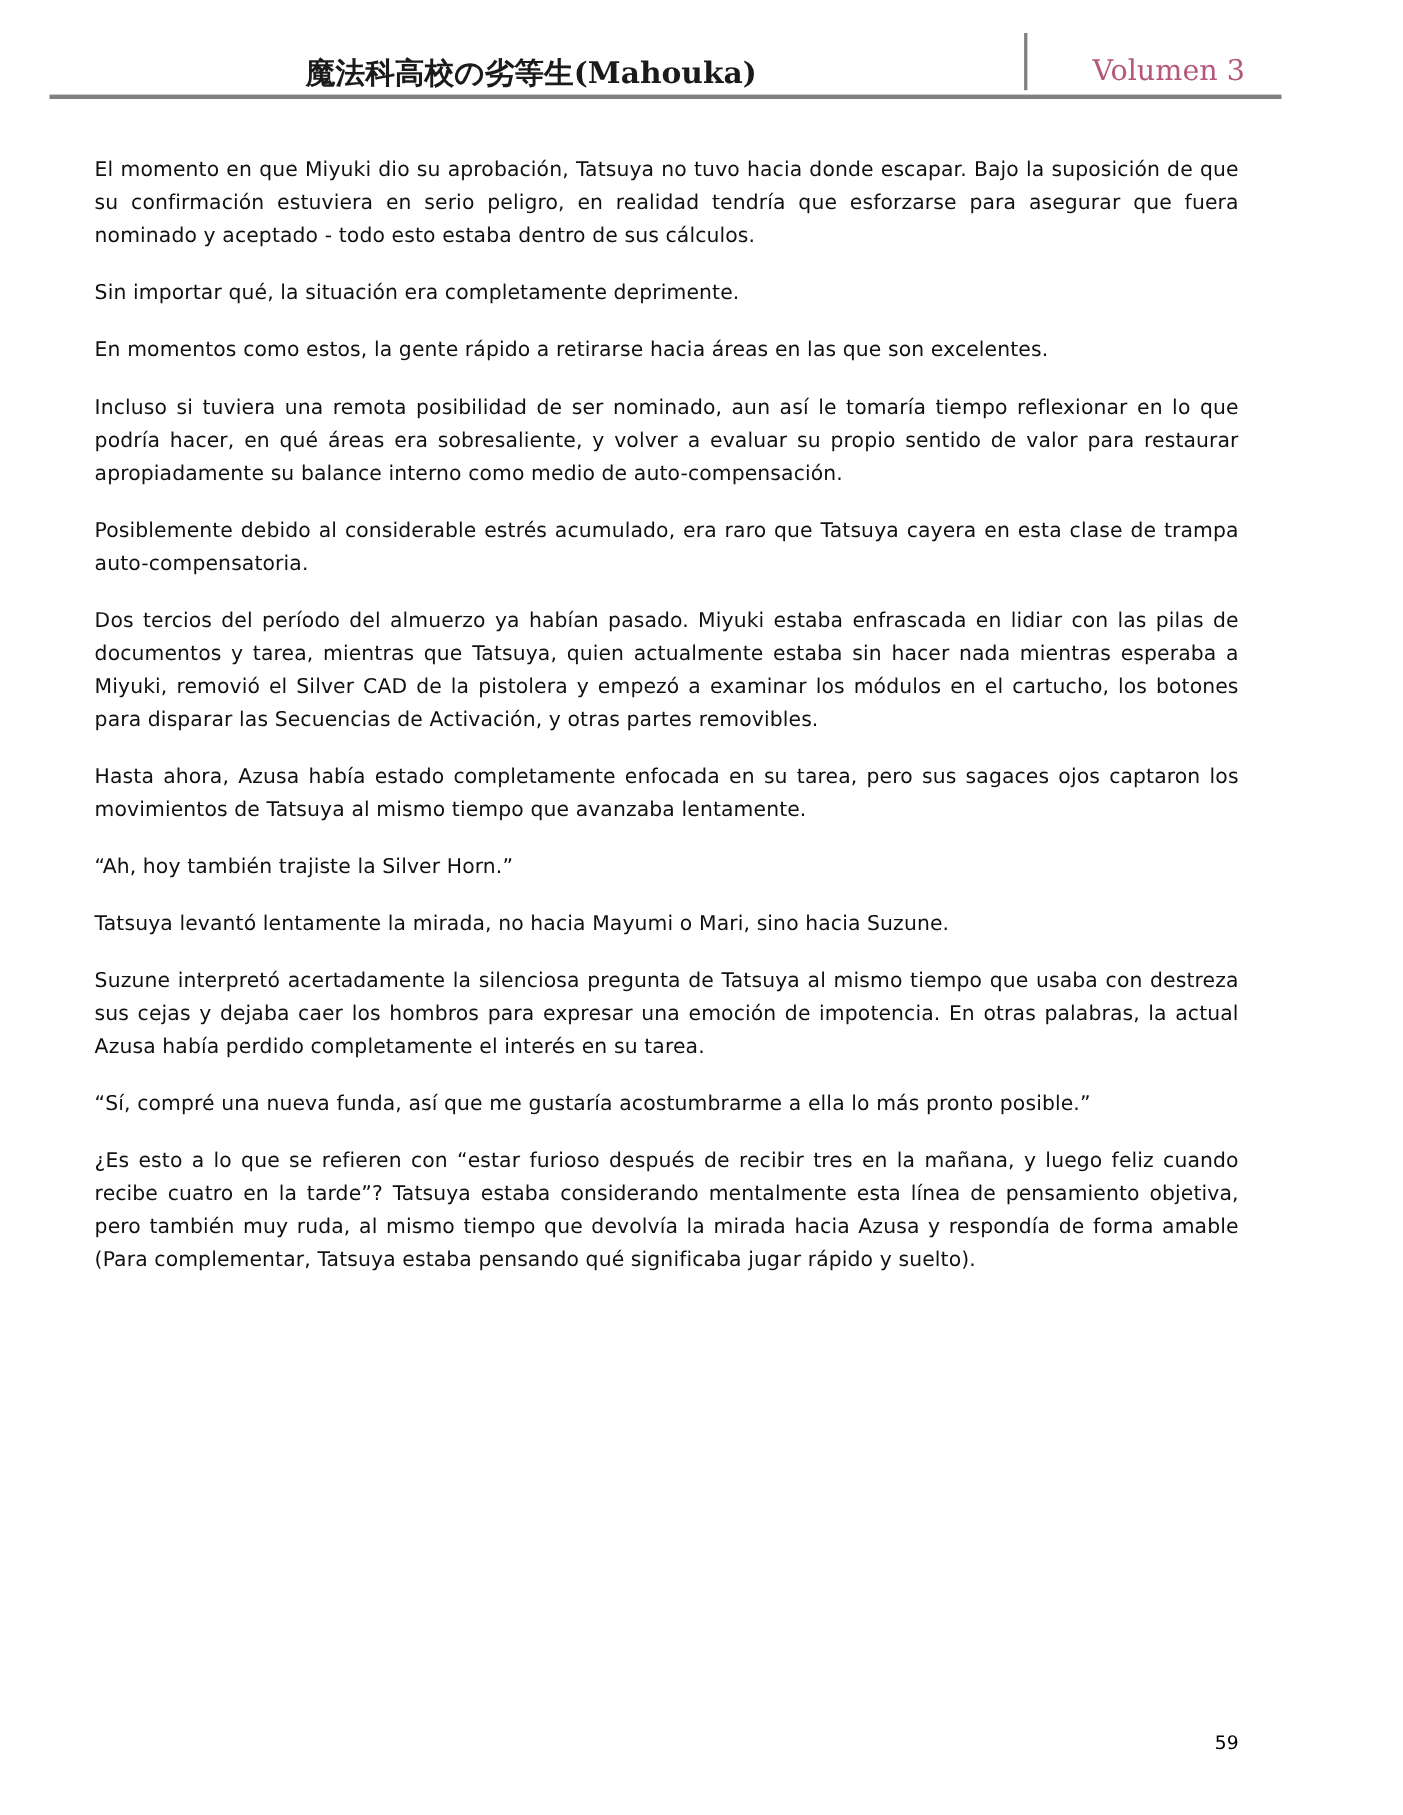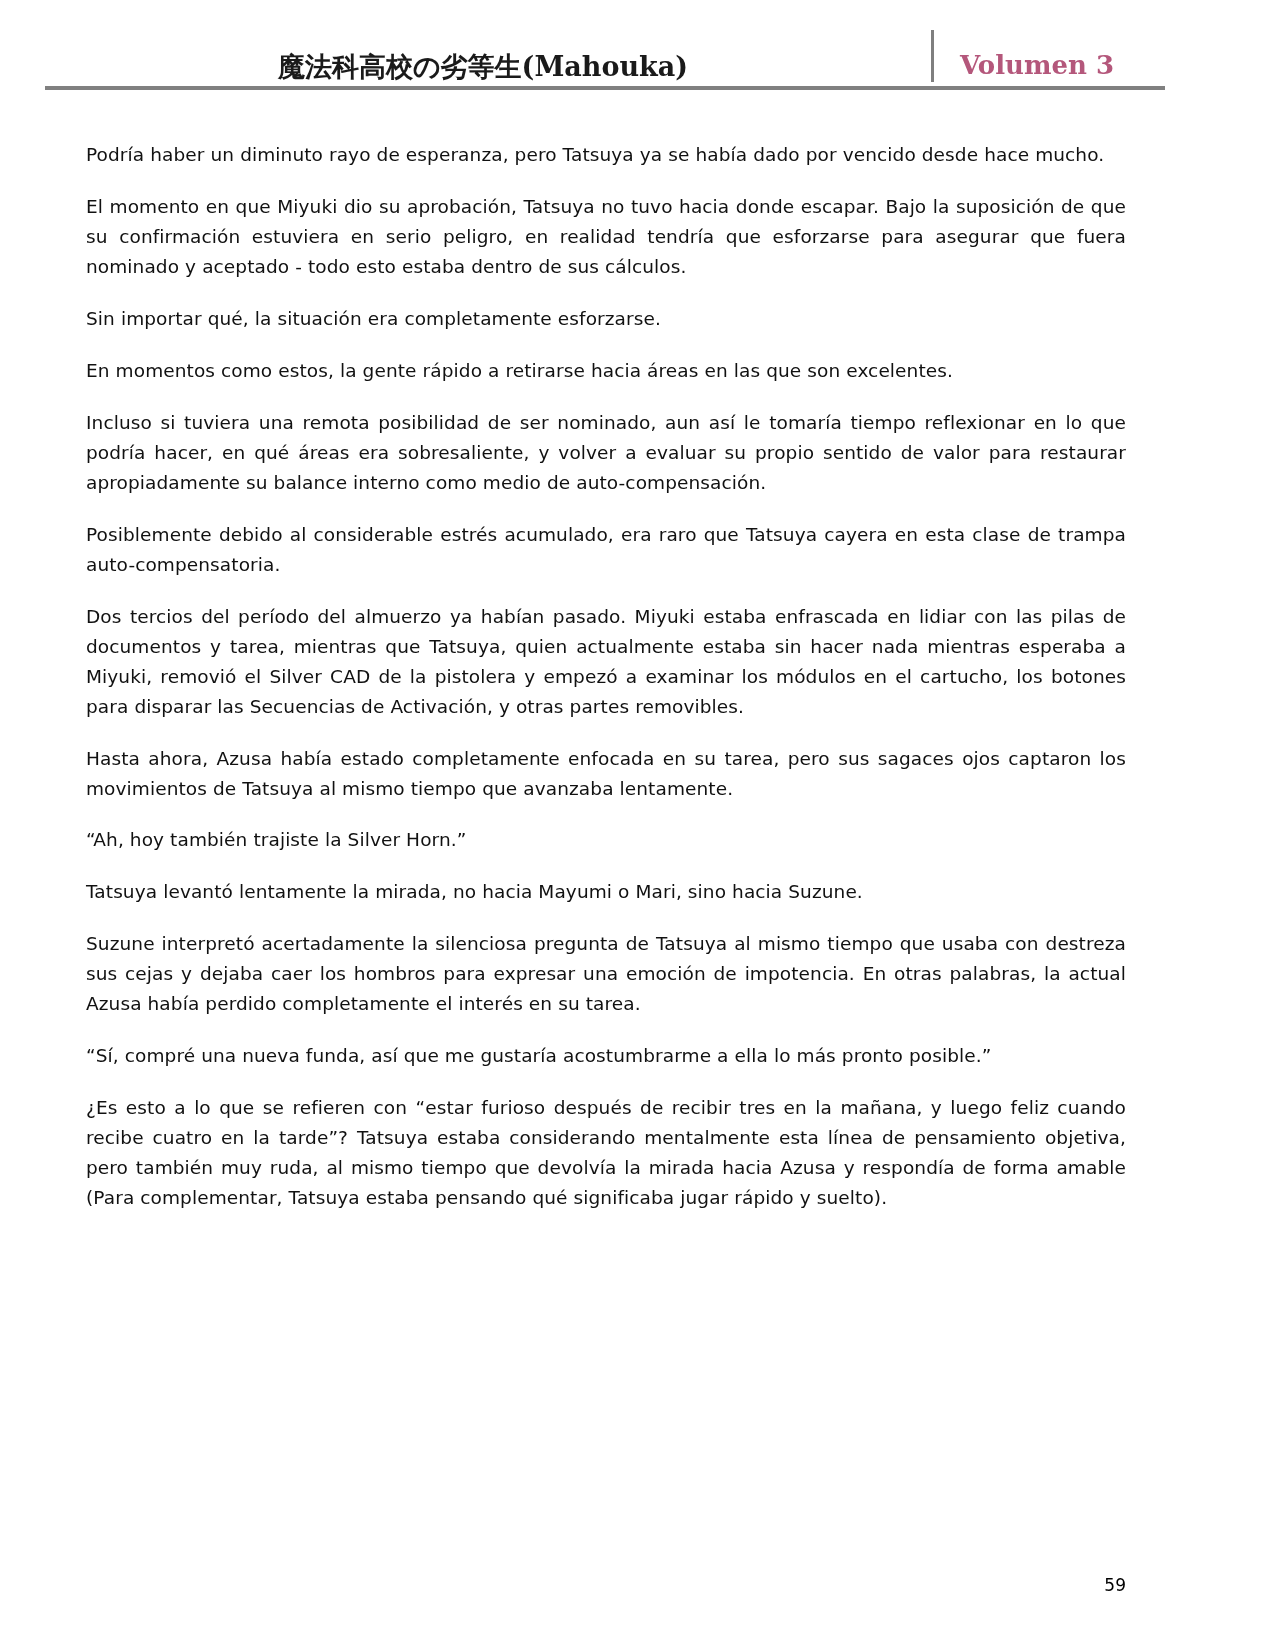--- a/index.html
+++ b/index.html
@@ -52,23 +52,24 @@
   .header-divider-vert {
     width: 3px;
     background: #7f7f7f;
     height: 52px;
     margin: 0 26px 0 0;
     flex: 0 0 auto;
   }
   .header-volume {
     flex: 0 0 auto;
     width: 205px;
+    text-align: center;
     font-family: "DejaVu Serif", serif;
     font-size: 26px;
-    font-weight: bold;
+    font-weight: normal;
     color: #b4577b;
     padding-bottom: 2px;
   }
   .header-rule {
     position: absolute;
     top: 60px;
     left: 0;
     width: 1120px;
     height: 4px;
     background: #808080;
@@ -117,23 +118,22 @@
       <div class="header-title-zone">
         <span class="header-title">魔法科高校の劣等生</span><span class="header-title latin">(Mahouka)</span>
       </div>
       <div class="header-divider-vert"></div>
       <div class="header-volume">Volumen 3</div>
     </div>
     <div class="header-rule"></div>
   </div>
 
   <div class="content">
-    <p class="para">Podría haber un diminuto rayo de esperanza, pero Tatsuya ya se había dado por vencido desde hace mucho.</p>
     <p class="para">El momento en que Miyuki dio su aprobación, Tatsuya no tuvo hacia donde escapar. Bajo la suposición de que su confirmación estuviera en serio peligro, en realidad tendría que esforzarse para asegurar que fuera nominado y aceptado - todo esto estaba dentro de sus cálculos.</p>
-    <p class="para">Sin importar qué, la situación era completamente esforzarse.</p>
+    <p class="para">Sin importar qué, la situación era completamente deprimente.</p>
     <p class="para">En momentos como estos, la gente rápido a retirarse hacia áreas en las que son excelentes.</p>
     <p class="para">Incluso si tuviera una remota posibilidad de ser nominado, aun así le tomaría tiempo reflexionar en lo que podría hacer, en qué áreas era sobresaliente, y volver a evaluar su propio sentido de valor para restaurar apropiadamente su balance interno como medio de auto-compensación.</p>
     <p class="para">Posiblemente debido al considerable estrés acumulado, era raro que Tatsuya cayera en esta clase de trampa auto-compensatoria.</p>
     <p class="para">Dos tercios del período del almuerzo ya habían pasado. Miyuki estaba enfrascada en lidiar con las pilas de documentos y tarea, mientras que Tatsuya, quien actualmente estaba sin hacer nada mientras esperaba a Miyuki, removió el Silver CAD de la pistolera y empezó a examinar los módulos en el cartucho, los botones para disparar las Secuencias de Activación, y otras partes removibles.</p>
     <p class="para">Hasta ahora, Azusa había estado completamente enfocada en su tarea, pero sus sagaces ojos captaron los movimientos de Tatsuya al mismo tiempo que avanzaba lentamente.</p>
     <p class="para">“Ah, hoy también trajiste la Silver Horn.”</p>
     <p class="para">Tatsuya levantó lentamente la mirada, no hacia Mayumi o Mari, sino hacia Suzune.</p>
     <p class="para">Suzune interpretó acertadamente la silenciosa pregunta de Tatsuya al mismo tiempo que usaba con destreza sus cejas y dejaba caer los hombros para expresar una emoción de impotencia. En otras palabras, la actual Azusa había perdido completamente el interés en su tarea.</p>
     <p class="para">“Sí, compré una nueva funda, así que me gustaría acostumbrarme a ella lo más pronto posible.”</p>
     <p class="para">¿Es esto a lo que se refieren con “estar furioso después de recibir tres en la mañana, y luego feliz cuando recibe cuatro en la tarde”? Tatsuya estaba considerando mentalmente esta línea de pensamiento objetiva, pero también muy ruda, al mismo tiempo que devolvía la mirada hacia Azusa y respondía de forma amable (Para complementar, Tatsuya estaba pensando qué significaba jugar rápido y suelto).</p>

